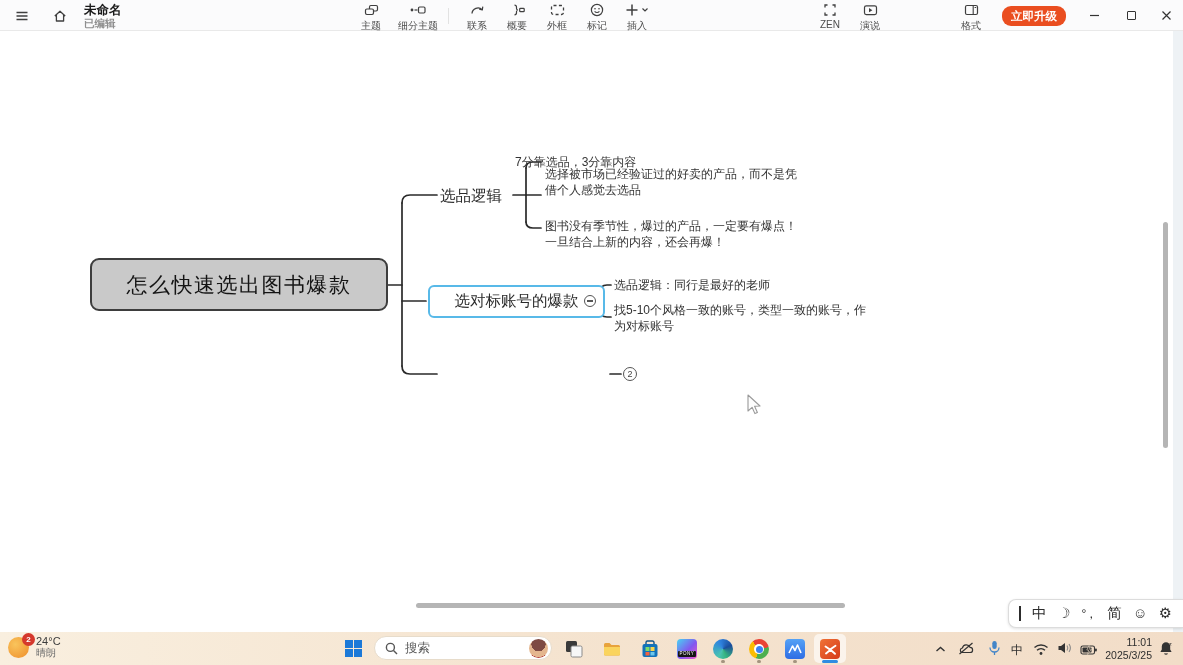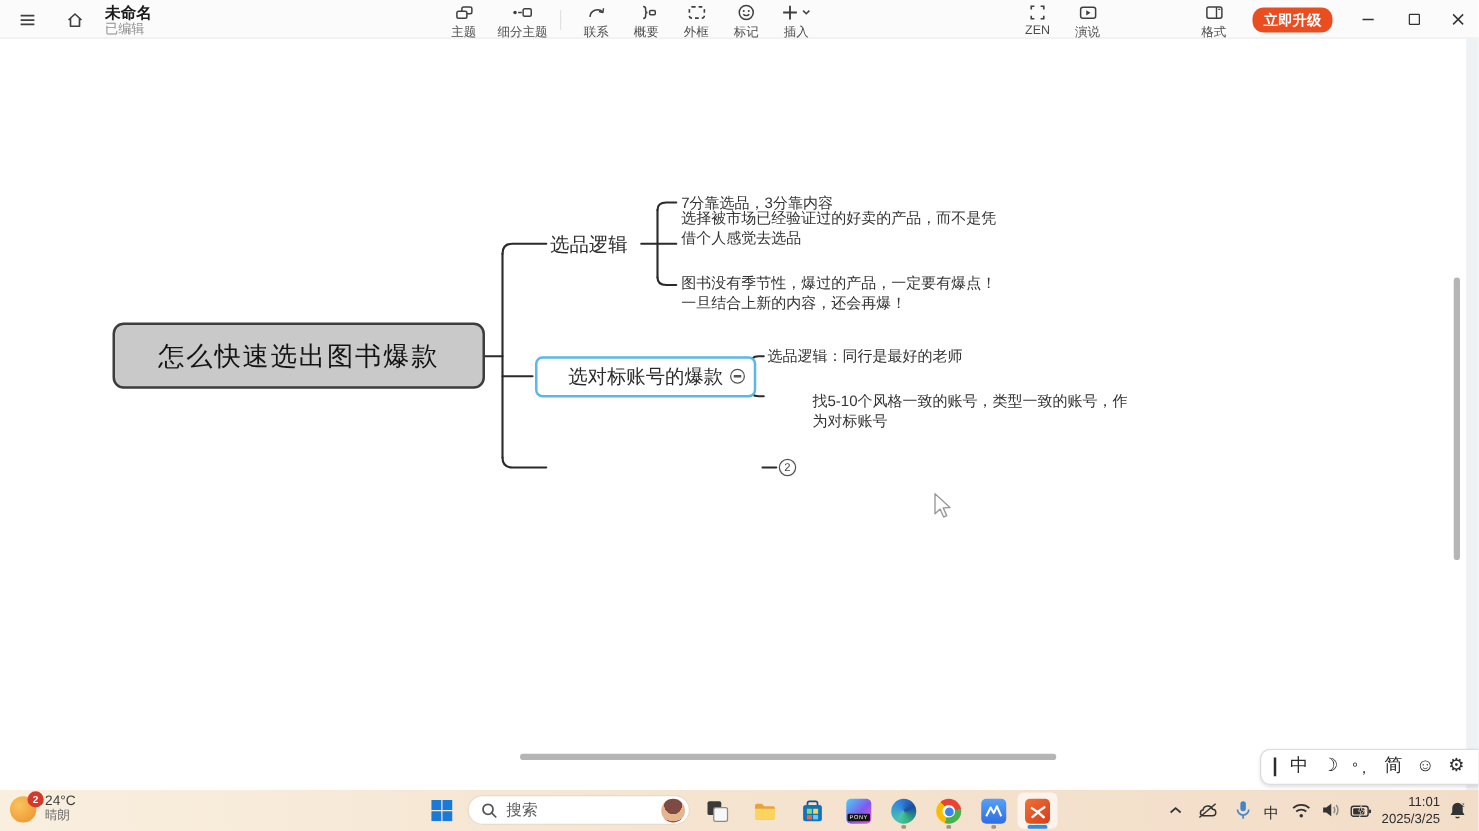--- a/index.html
+++ b/index.html
@@ -5,21 +5,21 @@
   * { margin:0; padding:0; box-sizing:border-box; }
   html,body { width:1183px; height:665px; }
   body { font-family:"Liberation Sans", sans-serif; overflow:hidden; }
   .screen { position:relative; width:1183px; height:665px; background:#fff; overflow:hidden; }
 
   
   .titlebar { position:absolute; left:0; top:0; width:1183px; height:31px; background:#fbfbfc; border-bottom:1px solid #e9e9e9; }
   .tb-icon { position:absolute; top:7px; width:18px; height:18px; display:flex; align-items:center; justify-content:center; cursor:pointer; }
   .doc-info { position:absolute; left:84px; top:3px; }
   .doc-title { font-size:12.5px; font-weight:bold; color:#1a1a1a; line-height:14px; }
-  .doc-sub { font-size:10.5px; color:#8f8f8f; line-height:12px; }
+  .doc-sub { font-size:10.5px; color:#8f8f8f; line-height:12px;font-weight:bold; }
   .tool { position:absolute; top:2px; display:flex; flex-direction:column; align-items:center; width:46px; cursor:pointer; }
   .tool .ticon { height:16px; display:flex; align-items:flex-end; justify-content:center; }
   .tool .tlabel { font-size:10px; color:#4c4c4c; margin-top:1px; white-space:nowrap; }
   .tb-sep { position:absolute; left:448px; top:8px; width:1px; height:16px; background:#e2e2e2; }
   .upgrade-btn { position:absolute; left:1002px; top:6px; width:64px; height:20px; background:#ea4e20; color:#fff; font-size:11.5px; font-weight:bold; border:none; border-radius:9px; display:flex; align-items:center; justify-content:center; cursor:pointer; }
   .winctl { position:absolute; top:4px; width:22px; height:22px; display:flex; align-items:center; justify-content:center; color:#333; cursor:pointer; font-size:12px; }
   .maxbox { width:9px; height:9px; border:1.2px solid #333; border-radius:1px; }
 
   
   .canvas { position:absolute; left:0; top:31px; width:1183px; height:601px; background:#ffffff; }
@@ -213,30 +213,30 @@
         <path d="M600 261 Q600 254 607 254 H611"></path>
         <path d="M600 279 Q600 286 607 286 H611"></path>
 
         <path d="M610 343 H621"></path>
       </g>
     </svg>
 
     <div class="root-node">怎么快速选出图书爆款</div>
 
     <div class="branch-label" style="left:440px; top:155px;">选品逻辑</div>
-    <div class="child-text" style="left:545px; top:124px;text-align:right;">7分靠选品，3分靠内容</div>
+    <div class="child-text" style="left:515px; top:124px;text-align:right;">7分靠选品，3分靠内容</div>
     <div class="child-text" style="left:545px; top:136px;">选择被市场已经验证过的好卖的产品，而不是凭
 借个人感觉去选品</div>
     <div class="child-text" style="left:545px; top:188px;">图书没有季节性，爆过的产品，一定要有爆点！
 一旦结合上新的内容，还会再爆！</div>
 
     <div class="sel-node">选对标账号的爆款</div>
     <div class="collapse-handle"></div>
     <div class="child-text" style="left:614px; top:247px;">选品逻辑：同行是最好的老师</div>
-    <div class="child-text" style="left:614px; top:283px;margin-left:36px;">找5-10个风格一致的账号，类型一致的账号，作
+    <div class="child-text" style="left:614px; top:272px;">找5-10个风格一致的账号，类型一致的账号，作
 为对标账号</div>
 
     <div class="collapse-badge">2</div>
 
     <div class="h-scroll"></div>
     <div class="v-scroll"></div>
     <div class="edge-strip"></div>
 
     <div class="mouse-cursor">
       <svg width="18" height="24" viewBox="0 0 18 24">

